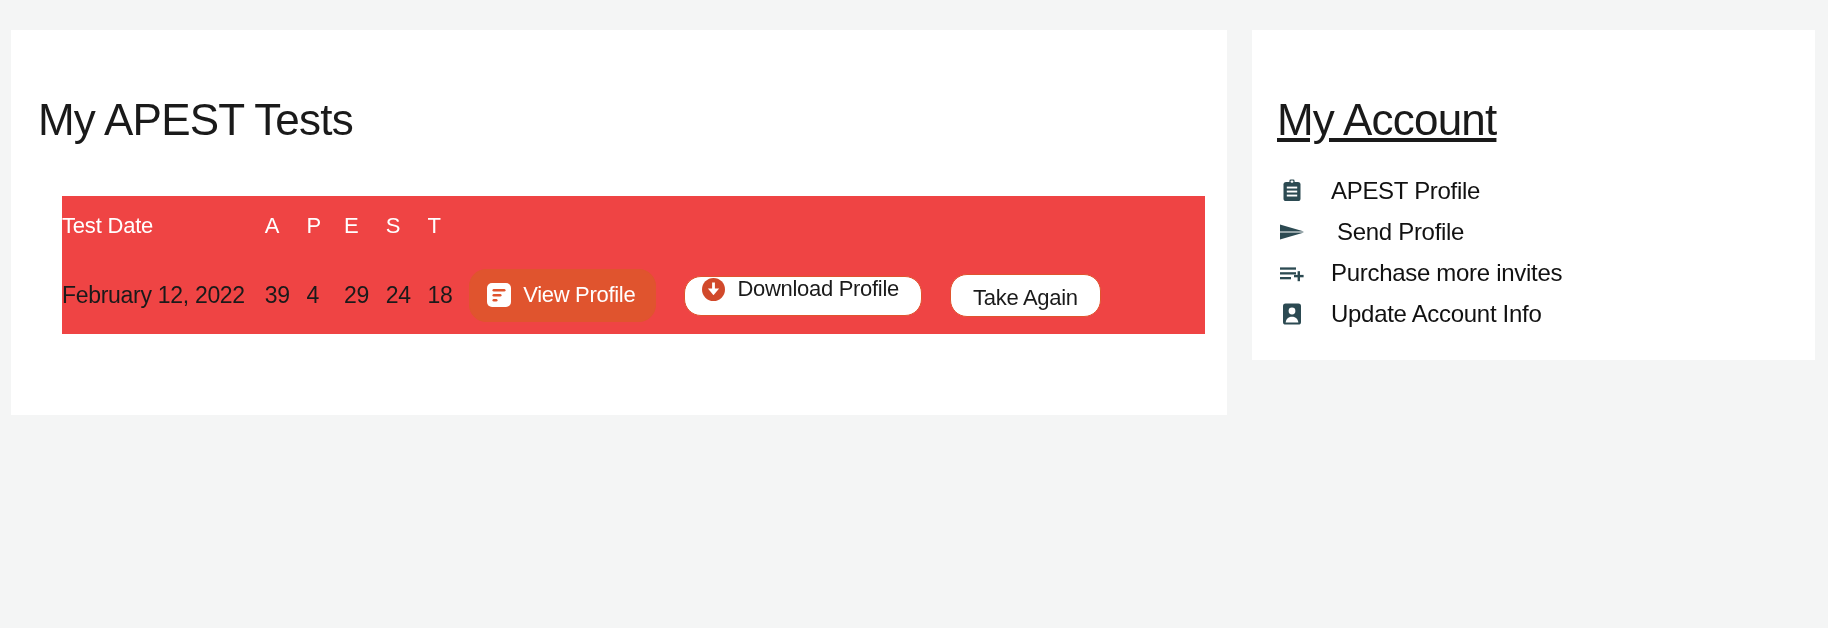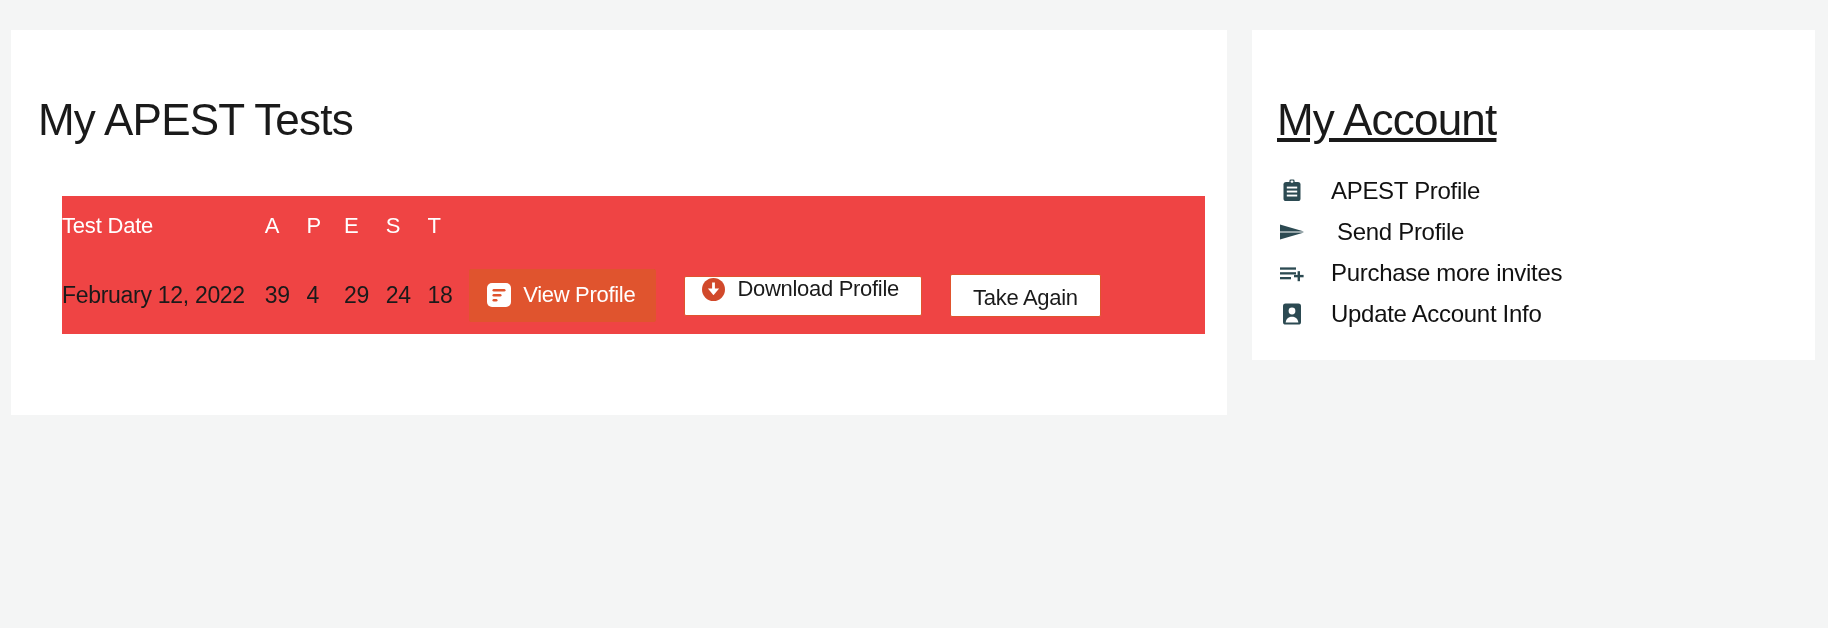--- a/index.html
+++ b/index.html
@@ -100,21 +100,21 @@
   }
 
   
   .btn {
     display: inline-flex;
     align-items: center;
     gap: 11px;
     font-size: 22px;
     font-family: "Liberation Sans", sans-serif;
     line-height: 1;
-    border-radius: 2px;
+    border-radius: 17px;
     cursor: pointer;
     white-space: nowrap;
     vertical-align: middle;
   }
   .btn-primary {
     background: #e0542e;
     color: #ffffff;
     border: 1px solid #e0542e;
     padding: 12px 20px 13px 16px;
   }

